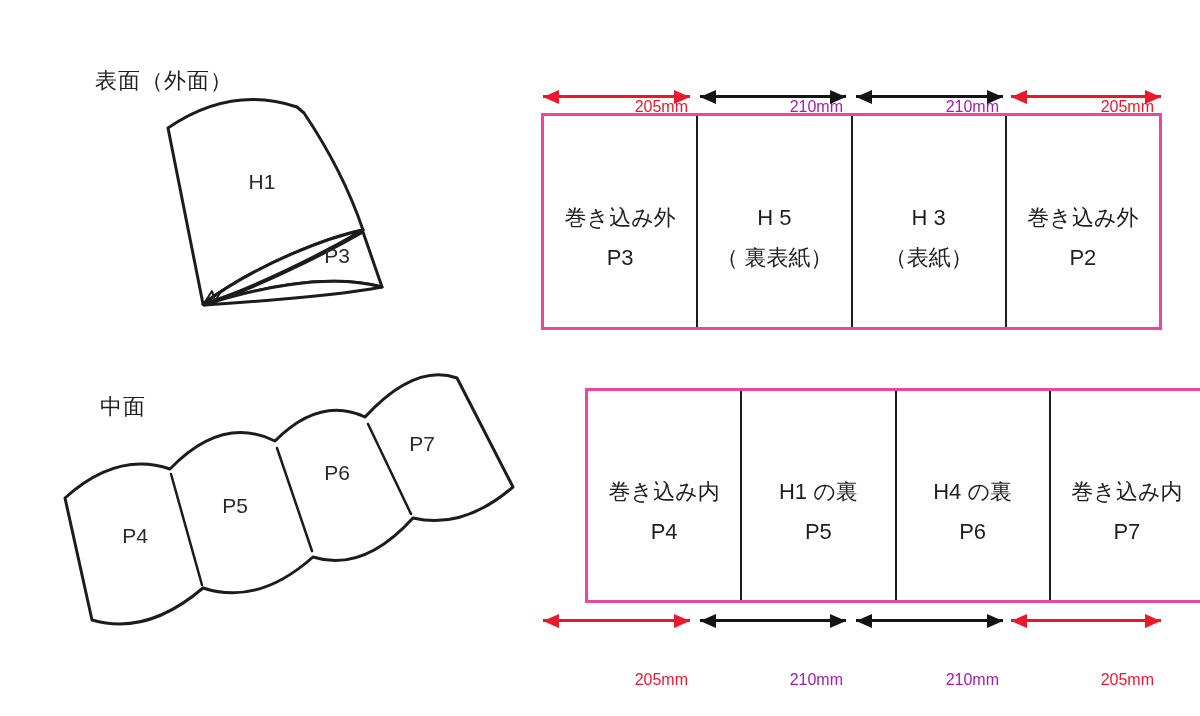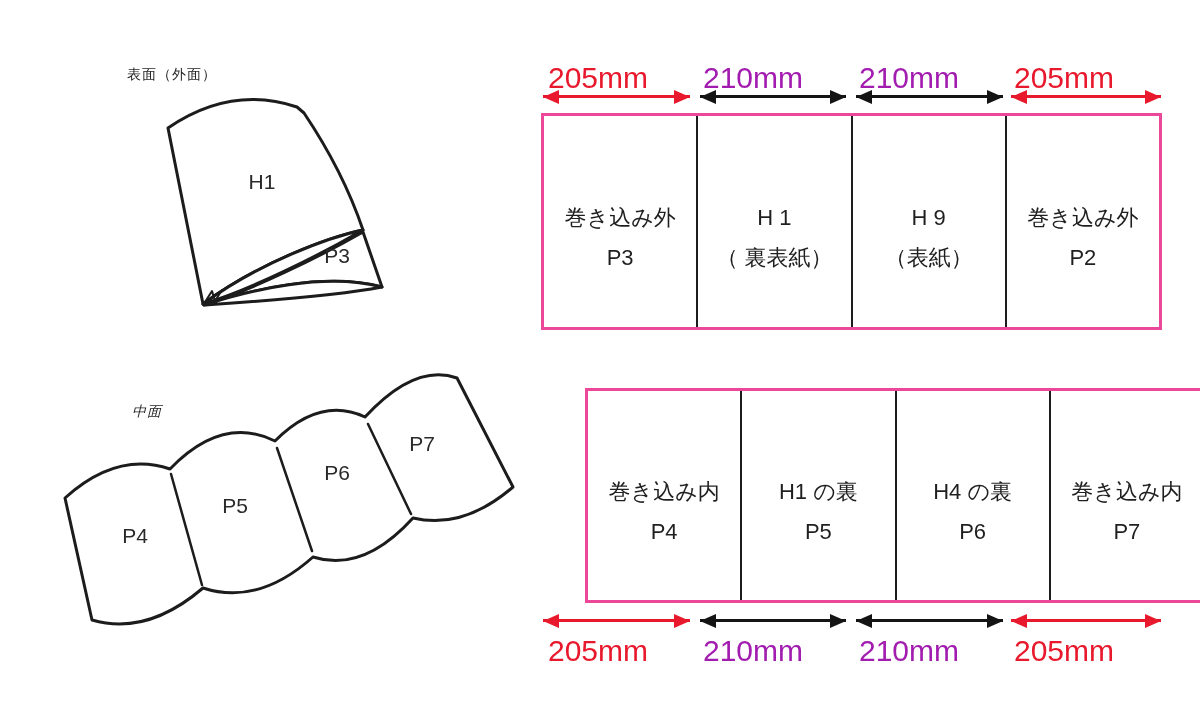--- a/index.html
+++ b/index.html
@@ -4,21 +4,21 @@
 <style>
   :root{
     --red:#e8192c;
     --ink:#1f1f1f;
   }
   html,body{margin:0;padding:0;background:#fff;}
   .canvas{
     position:relative;width:1200px;height:716px;background:#ffffff;overflow:hidden;
     font-family:"Liberation Sans","DejaVu Sans",sans-serif;color:var(--ink);
   }
-  .section-title{position:absolute;font-size:14px;letter-spacing:1px;white-space:nowrap;margin-left:32px;}
+  .section-title{position:absolute;font-size:22px;letter-spacing:1px;white-space:nowrap;}
   .draw-label{position:absolute;width:80px;text-align:center;font-size:21px;color:#2a2a2a;white-space:nowrap;}
   .drawing-svg{position:absolute;left:0;top:0;}
 
   
   .fold-table{
     position:absolute;left:541px;width:621px;
     border:3px solid #ec4899;box-sizing:border-box;background:#fff;
     display:flex;flex-direction:row;
   }
   .fold-table.outer{top:113px;height:217px;}
@@ -34,21 +34,21 @@
   .dim-arrow{position:absolute;height:3px;background:currentColor;}
   .dim-arrow.red{color:var(--red);}
   .dim-arrow.black{color:#141414;}
   .dim-arrow::before,.dim-arrow::after{
     content:"";position:absolute;top:-5.5px;width:0;height:0;
     border-top:7px solid transparent;border-bottom:7px solid transparent;
   }
   .dim-arrow::before{left:0;border-right:16px solid currentColor;}
   .dim-arrow::after{right:0;border-left:16px solid currentColor;}
 
-  .dim-label{position:absolute;width:140px;text-align:left;font-size:30px;white-space:nowrap;}
+  .dim-label{position:absolute;width:140px;text-align:right;font-size:16px;white-space:nowrap;margin-top:37px;}
   .dim-label.red{color:var(--red);}
   .dim-label.black{color:#a21caf;}
 </style>
 </head>
 <body>
 
 <div class="canvas">
 
   <svg class="drawing-svg" width="1200" height="716" viewBox="0 0 1200 716">
     <g fill="#ffffff" stroke="#1c1c1c" stroke-width="3" stroke-linejoin="round" stroke-linecap="round">
@@ -63,21 +63,21 @@
                L513,487 Q463,530 413,518 Q363,573 313,557 Q258,606 203,588 Q147,636 92,620 Z"></path>
       <g fill="none" stroke-width="2.5">
         <line x1="171" y1="474" x2="202" y2="585"></line>
         <line x1="277" y1="448" x2="312" y2="551"></line>
         <line x1="368" y1="424" x2="411" y2="514"></line>
       </g>
     </g>
   </svg>
 
   <div class="section-title" style="left:95px;top:66px;">表面（外面）</div>
-  <div class="section-title" style="left:100px;top:403px;font-style:italic;">中面</div>
+  <div class="section-title" style="left:100px;top:392px;">中面</div>
 
   <div class="draw-label" style="left:222px;top:170px;">H1</div>
   <div class="draw-label" style="left:297px;top:244px;">P3</div>
   <div class="draw-label" style="left:95px;top:524px;">P4</div>
   <div class="draw-label" style="left:195px;top:494px;">P5</div>
   <div class="draw-label" style="left:297px;top:461px;">P6</div>
   <div class="draw-label" style="left:382px;top:432px;">P7</div>
 
   <div class="dim-label red" style="left:548px;top:61px;">205mm</div>
   <div class="dim-label black" style="left:703px;top:61px;">210mm</div>
@@ -88,25 +88,25 @@
   <div class="dim-arrow black" style="left:700px;top:95px;width:146px;"></div>
   <div class="dim-arrow black" style="left:856px;top:95px;width:147px;"></div>
   <div class="dim-arrow red" style="left:1011px;top:95px;width:150px;"></div>
 
   <div class="fold-table outer">
     <div class="fold-panel">
       <div class="line">巻き込み外</div>
       <div class="line">P3</div>
     </div>
     <div class="fold-panel">
-      <div class="line">H 1</div>
+      <div class="line">H 5</div>
       <div class="line">（ 裏表紙）</div>
     </div>
     <div class="fold-panel">
-      <div class="line">H 9</div>
+      <div class="line">H 3</div>
       <div class="line">（表紙）</div>
     </div>
     <div class="fold-panel">
       <div class="line">巻き込み外</div>
       <div class="line">P2</div>
     </div>
   </div>
 
   <div class="fold-table inner">
     <div class="fold-panel">

